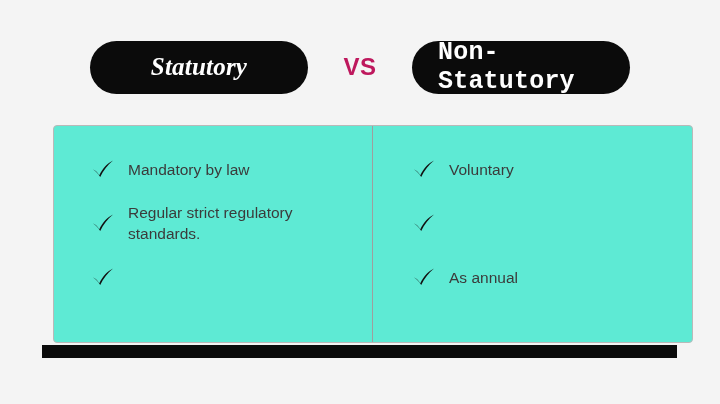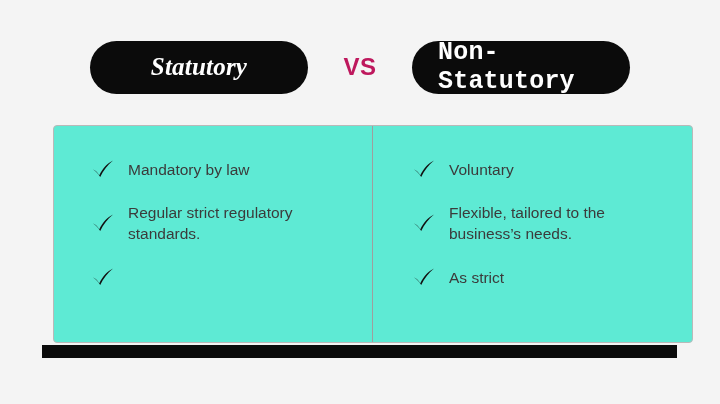--- a/index.html
+++ b/index.html
@@ -177,30 +177,29 @@
         </span>
         <span class="item-text">Voluntary</span>
       </div>
 
       <div class="item">
         <span class="check">
           <svg width="26" height="26" viewBox="0 0 26 26" xmlns="http://www.w3.org/2000/svg">
             <path d="M3 13.6 C5.2 14.4 7.4 16.4 9.3 19.3 C12.6 12.4 17.4 7.4 23 4.6 C17.6 9 13.3 14.4 10.2 21.1 C8 17.6 5.6 15.2 3 13.6 Z" fill="#111111"></path>
           </svg>
         </span>
-        <span class="item-text">Flexible, tailored to the business’s needs.</span>
-      </div>
-
-      <div class="item">
-        <span class="check">
-          <svg width="26" height="26" viewBox="0 0 26 26" xmlns="http://www.w3.org/2000/svg">
-            <path d="M3 13.6 C5.2 14.4 7.4 16.4 9.3 19.3 C12.6 12.4 17.4 7.4 23 4.6 C17.6 9 13.3 14.4 10.2 21.1 C8 17.6 5.6 15.2 3 13.6 Z" fill="#111111"></path>
-          </svg>
-        </span>
-        <span class="item-text">As strict</span>
+      </div>
+
+      <div class="item">
+        <span class="check">
+          <svg width="26" height="26" viewBox="0 0 26 26" xmlns="http://www.w3.org/2000/svg">
+            <path d="M3 13.6 C5.2 14.4 7.4 16.4 9.3 19.3 C12.6 12.4 17.4 7.4 23 4.6 C17.6 9 13.3 14.4 10.2 21.1 C8 17.6 5.6 15.2 3 13.6 Z" fill="#111111"></path>
+          </svg>
+        </span>
+        <span class="item-text">As annual</span>
       </div>
 
     </div>
 
   </div>
 
   <div class="base-bar"></div>
 
 </div>
 

